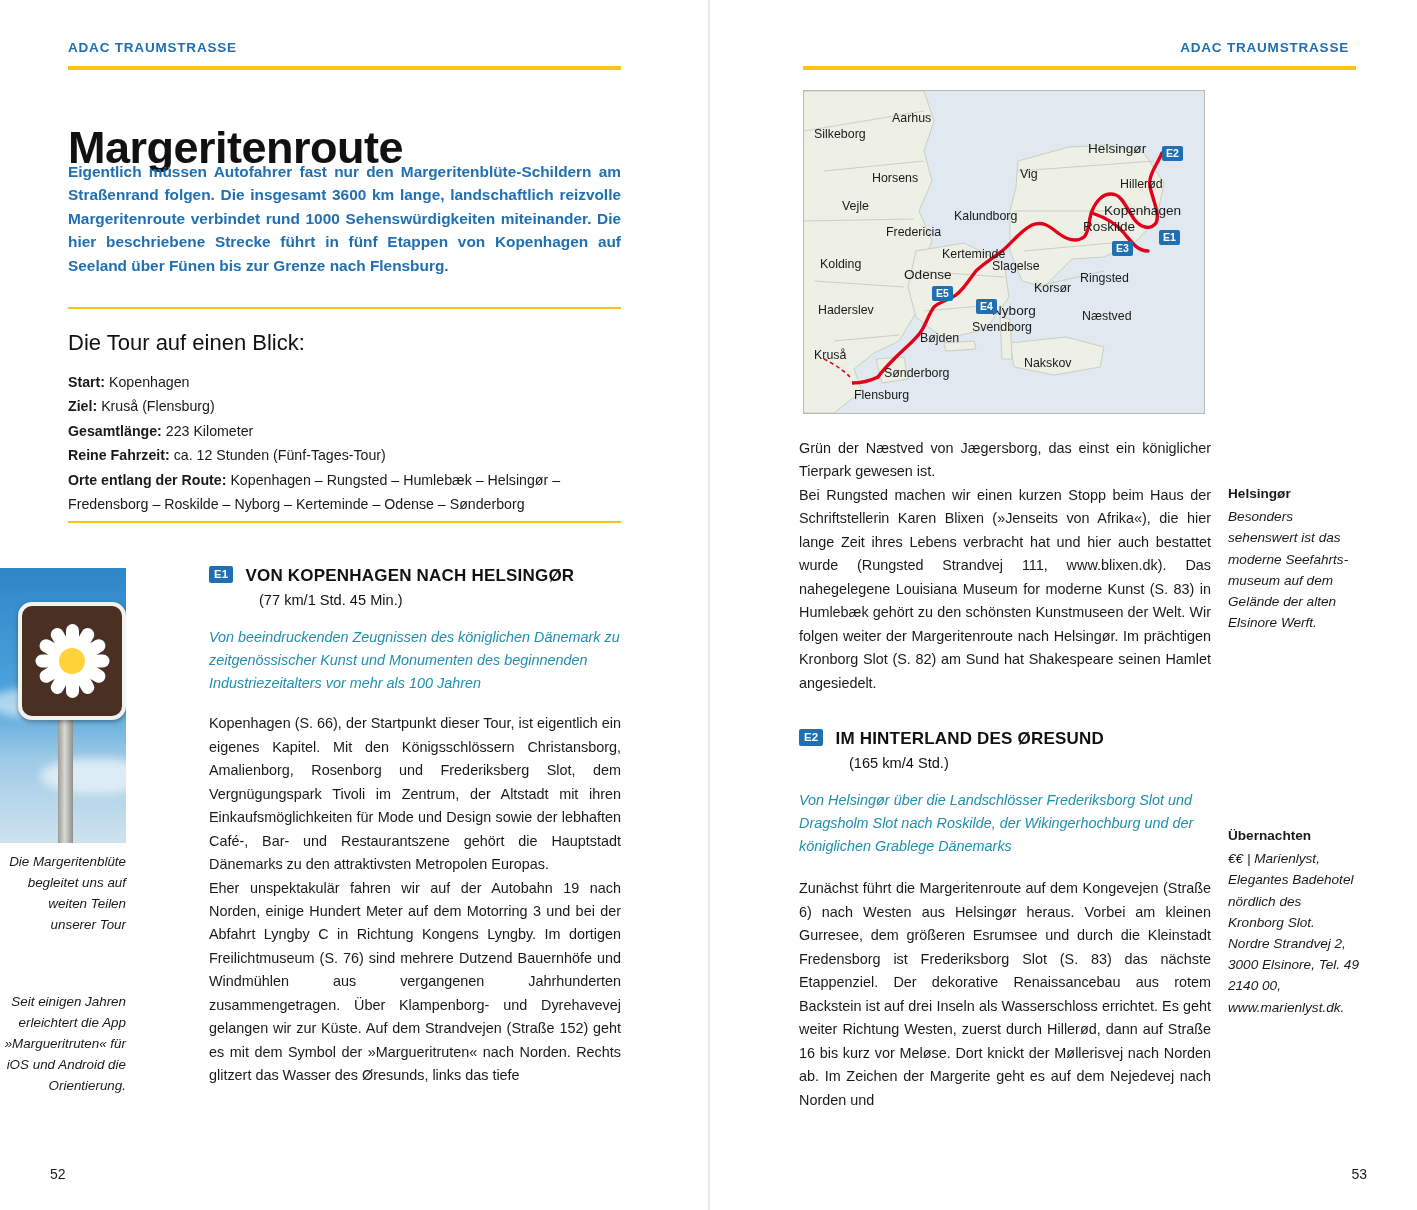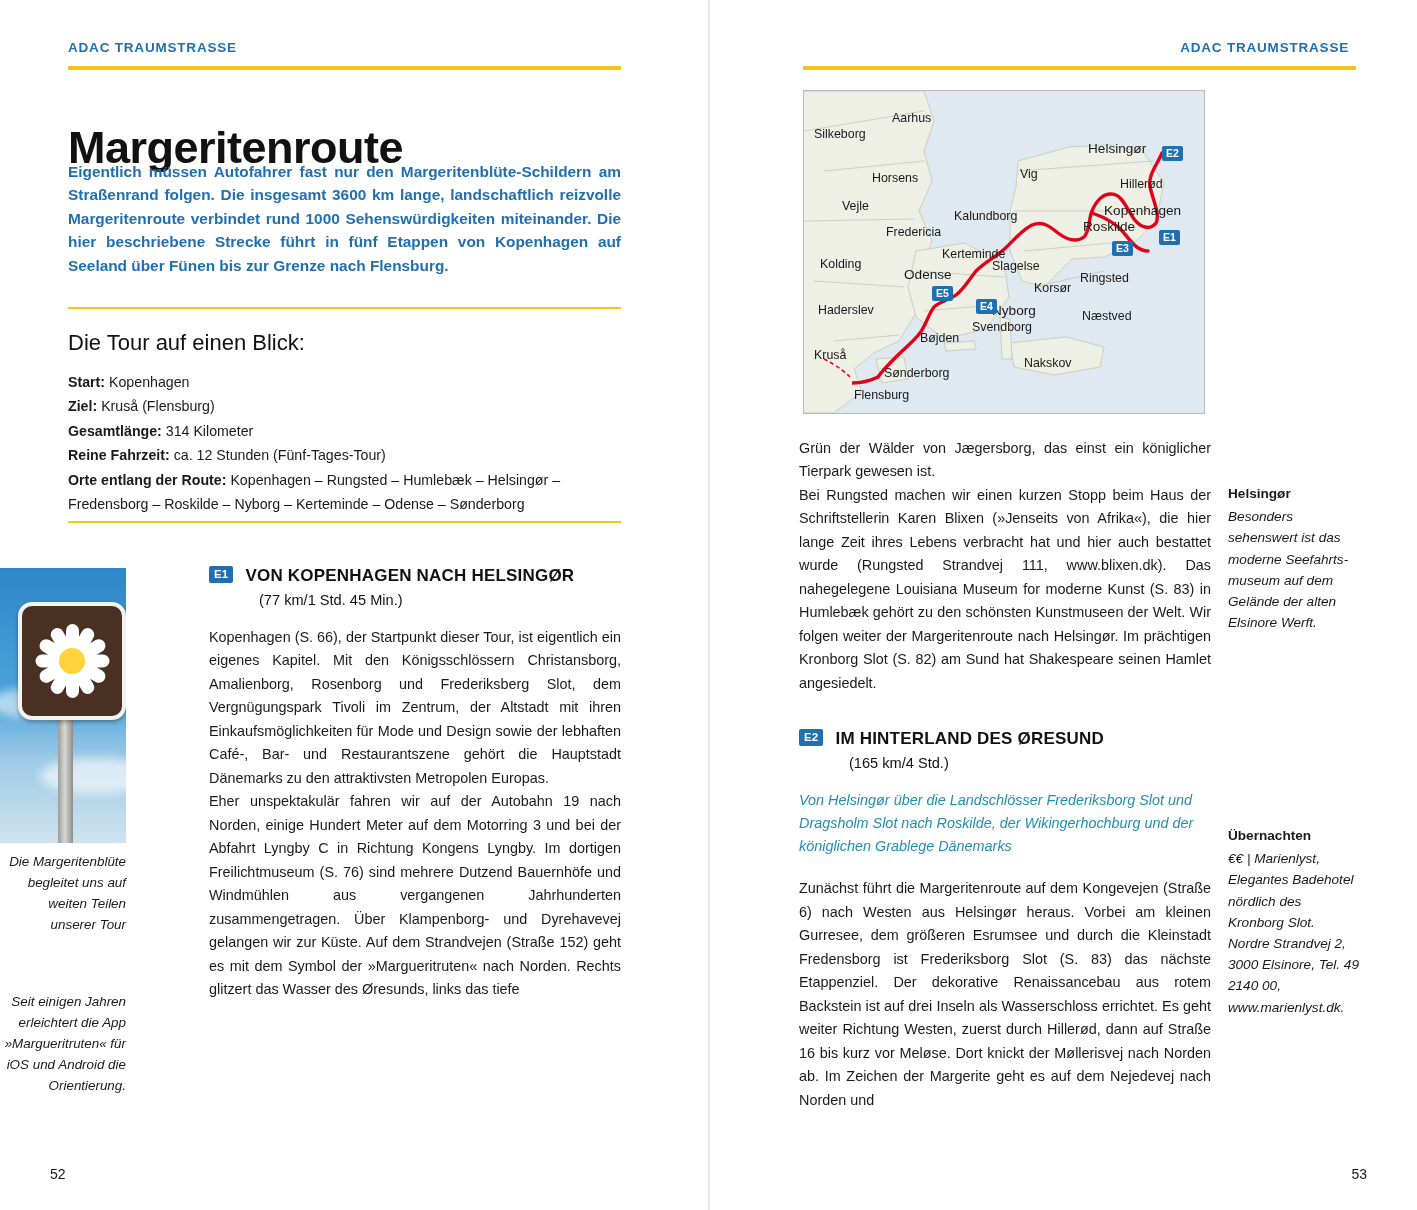--- a/index.html
+++ b/index.html
@@ -317,21 +317,21 @@
     <div>
       <b>Start:</b>
       <span>Kopenhagen</span>
     </div>
     <div>
       <b>Ziel:</b>
       <span>Kruså (Flensburg)</span>
     </div>
     <div>
       <b>Gesamtlänge:</b>
-      <span>314 Kilometer</span>
+      <span>223 Kilometer</span>
     </div>
     <div>
       <b>Reine Fahrzeit:</b>
       <span>ca. 12 Stunden (Fünf-Tages-Tour)</span>
     </div>
     <div>
       <b>Orte entlang der Route:</b>
       <span>Kopenhagen – Rungsted – Humlebæk – Helsingør – Fredensborg – Roskilde – Nyborg – Kerteminde – Odense – Sønderborg</span>
     </div>
   </div>
@@ -358,20 +358,21 @@
     </div>
   </div>
   <div class="caption-left">Die Margeriten­blüte begleitet uns auf weiten Teilen unserer Tour</div>
   <div class="caption-left2">Seit einigen Jahren erleichtert die App »Margueritruten« für iOS und Android die Orientie­rung.</div>
 
   <div class="sec-left">
     <div>
       <span class="stage-badge">E1</span><span class="stage-title">VON KOPENHAGEN NACH HELSINGØR</span>
     </div>
     <div class="stage-sub">(77 km/1 Std. 45 Min.)</div>
+    <div class="lede">Von beeindruckenden Zeugnissen des königlichen Däne­mark zu zeitgenössischer Kunst und Monumenten des beginnenden Industriezeitalters vor mehr als 100 Jahren</div>
     <div class="body-col">
       <p>Kopenhagen (S. 66), der Startpunkt dieser Tour, ist eigentlich ein eigenes Kapitel. Mit den Königsschlös­sern Christansborg, Amalienborg, Rosenborg und Fre­deriksberg Slot, dem Vergnügungspark Tivoli im Zen­trum, der Altstadt mit ihren Einkaufsmöglichkeiten für Mode und Design sowie der lebhaften Café-, Bar- und Restaurantszene gehört die Hauptstadt Dänemarks zu den attraktivsten Metropolen Europas.</p>
       <p>Eher unspektakulär fahren wir auf der Autobahn 19 nach Norden, einige Hundert Meter auf dem Motor­ring 3 und bei der Abfahrt Lyngby C in Richtung Kon­gens Lyngby. Im dortigen Freilichtmuseum (S. 76) sind mehrere Dutzend Bauernhöfe und Windmühlen aus vergangenen Jahrhunderten zusammengetragen. Über Klampenborg- und Dyrehavevej gelangen wir zur Küste. Auf dem Strandvejen (Straße 152) geht es mit dem Symbol der »Margueritruten« nach Norden. Rechts glitzert das Wasser des Øresunds, links das tiefe</p>
     </div>
   </div>
 
   <div class="map-box">
     <svg class="map-svg" width="400" height="322" viewBox="0 0 400 322">
       <rect x="0" y="0" width="400" height="322" fill="#dfe9ef"></rect>
 
@@ -433,21 +434,21 @@
     <div class="map-badge" style="left:355px; top:139px;">E1</div>
     <div class="map-badge" style="left:358px; top:55px;">E2</div>
     <div class="map-badge" style="left:308px; top:150px;">E3</div>
     <div class="map-badge" style="left:172px; top:208px;">E4</div>
     <div class="map-badge" style="left:128px; top:195px;">E5</div>
   </div>
 
 
   <div class="sec-right">
     <div class="body-col">
-      <p>Grün der Wälder von Jægersborg, das einst ein könig­licher Tierpark gewesen ist.</p>
+      <p>Grün der Næstved von Jægersborg, das einst ein könig­licher Tierpark gewesen ist.</p>
       <p>Bei Rungsted machen wir einen kurzen Stopp beim Haus der Schriftstellerin Karen Blixen (»Jenseits von Afrika«), die hier lange Zeit ihres Lebens verbracht hat und hier auch bestattet wurde (Rungsted Strandvej 111, www.blixen.dk). Das nahegelegene Louisiana Museum for moderne Kunst (S. 83) in Humlebæk gehört zu den schönsten Kunstmuseen der Welt. Wir folgen wei­ter der Margeritenroute nach Helsingør. Im prächtigen Kronborg Slot (S. 82) am Sund hat Shakespeare sei­nen Hamlet angesiedelt.</p>
     </div>
 
     <div style="height:34px;"></div>
 
     <div>
       <span class="stage-badge">E2</span><span class="stage-title">IM HINTERLAND DES ØRESUND</span>
     </div>
     <div class="stage-sub">(165 km/4 Std.)</div>
     <div class="lede">Von Helsingør über die Landschlösser Frederiksborg Slot und Dragsholm Slot nach Roskilde, der Wikingerhoch­burg und der königlichen Grablege Dänemarks</div>

